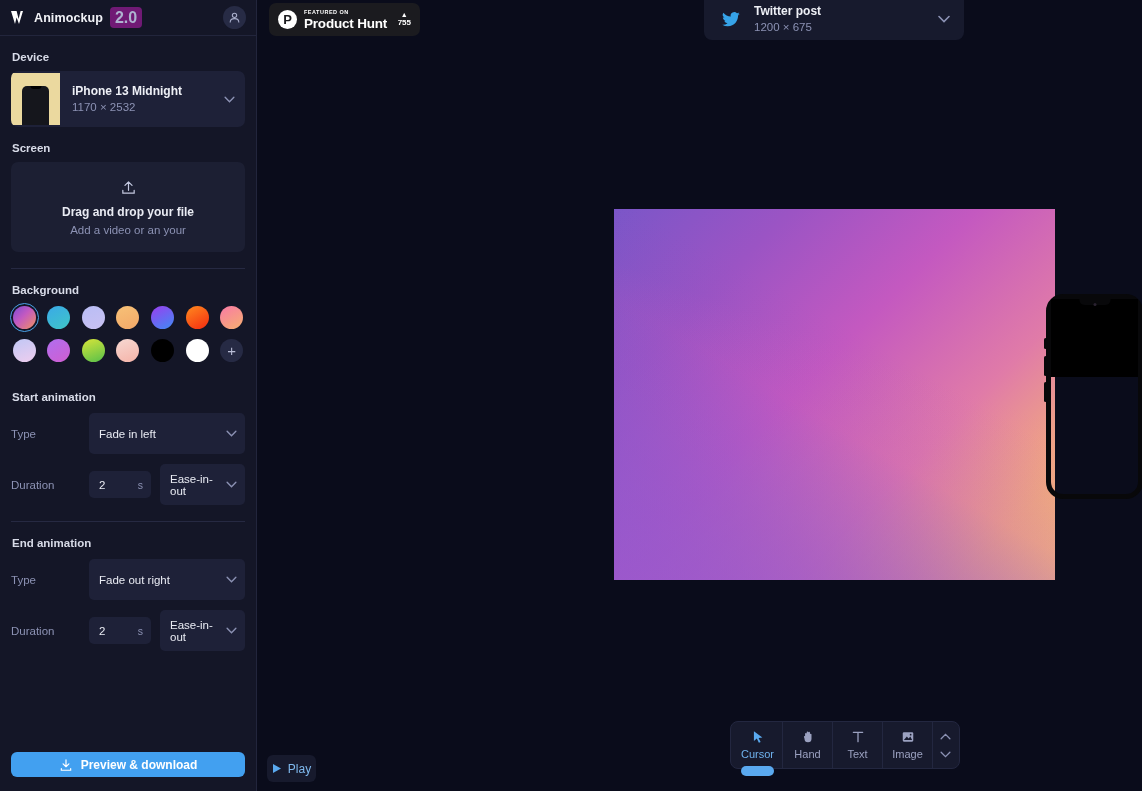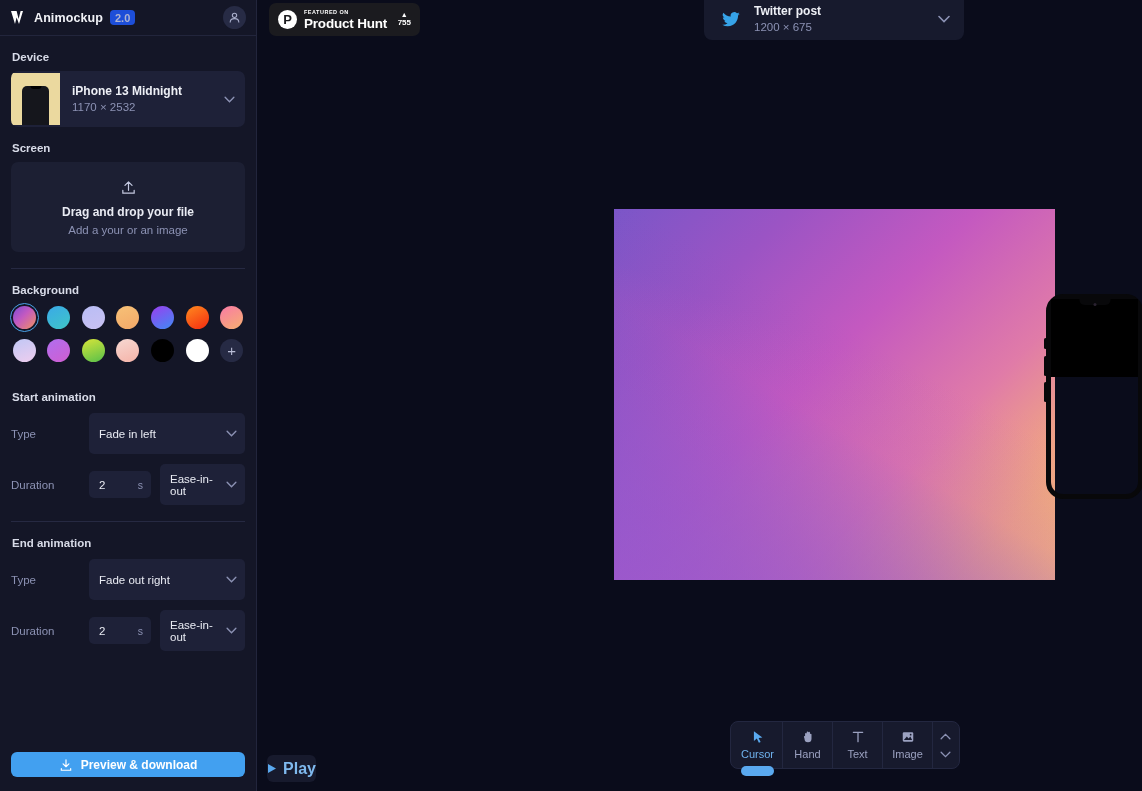--- a/index.html
+++ b/index.html
@@ -26,22 +26,22 @@
     border-bottom: 1px solid #22253c;
     background: #141627;
   }
   .logo-mark { width: 17px; height: 15px; margin-right: 7px; flex: 0 0 auto; }
   .logo-text {
     color: #f1f2f7; font-size: 12.5px; font-weight: bold;
     letter-spacing: .1px;
   }
   .version-badge {
     margin-left: 7px;
-    background: #1d4ed8; color: #aeb3d0;
-    font-size: 11px; font-weight: bold;
+    background: #701a75; color: #aeb3d0;
+    font-size: 16px; font-weight: bold;
     padding: 1.5px 5px; border-radius: 4px;
   }
   .avatar-btn {
     margin-left: auto;
     width: 23px; height: 23px; border-radius: 50%;
     background: #272b45;
     display: flex; align-items: center; justify-content: center;
   }
 
   .sb-body { flex: 1 1 auto; padding: 0 11px; overflow: hidden; }
@@ -235,21 +235,21 @@
   .btn-l3 { left: -2px; top: 88px; width: 2.5px; height: 20px; }
 
   
   .play-btn {
     position: absolute; left: 10px; bottom: 9px;
     width: 49px; height: 27px; border-radius: 6px;
     background: #171a2d;
     display: flex; align-items: center; justify-content: center;
     cursor: pointer;
   }
-  .play-btn .lbl { color: #7fb9ee; font-size: 16px; margin-left: 6px; font-weight: bold; }
+  .play-btn .lbl { color: #7fb9ee; font-size: 12px; margin-left: 6px; }
 
   
   .toolbar {
     position: absolute; right: 182px; bottom: 22px;
     height: 48px; border-radius: 8px;
     background: #171a2d; border: 1px solid #232740;
     display: flex; align-items: stretch; padding: 0 2px;
   }
   .tool {
     width: 50px; display: flex; flex-direction: column;
@@ -306,21 +306,21 @@
         </svg>
       </div>
 
       <div class="sec-label">Screen</div>
       <div class="dropzone">
         <svg width="17" height="17" viewBox="0 0 24 24">
           <path d="M12 16 L12 4 M7 9 L12 4 L17 9" fill="none" stroke="#c3c8e0" stroke-width="1.7" stroke-linecap="round" stroke-linejoin="round"></path>
           <path d="M4 16 L4 20 L20 20 L20 16" fill="none" stroke="#c3c8e0" stroke-width="1.7" stroke-linecap="round"></path>
         </svg>
         <div class="dz-title">Drag and drop your file</div>
-        <div class="dz-sub">Add a your or an image</div>
+        <div class="dz-sub">Add a video or an your</div>
       </div>
 
       <div class="divider"></div>
 
       <div class="sec-label">Background</div>
       <div class="swatch-grid" id="swatch-grid">
           <div class="swatch-wrap selected">
             <div class="swatch" style="background: linear-gradient(135deg, rgb(122, 75, 214) 0%, rgb(196, 90, 192) 45%, rgb(240, 146, 95) 100%);"></div>
           </div>
           <div class="swatch-wrap">

